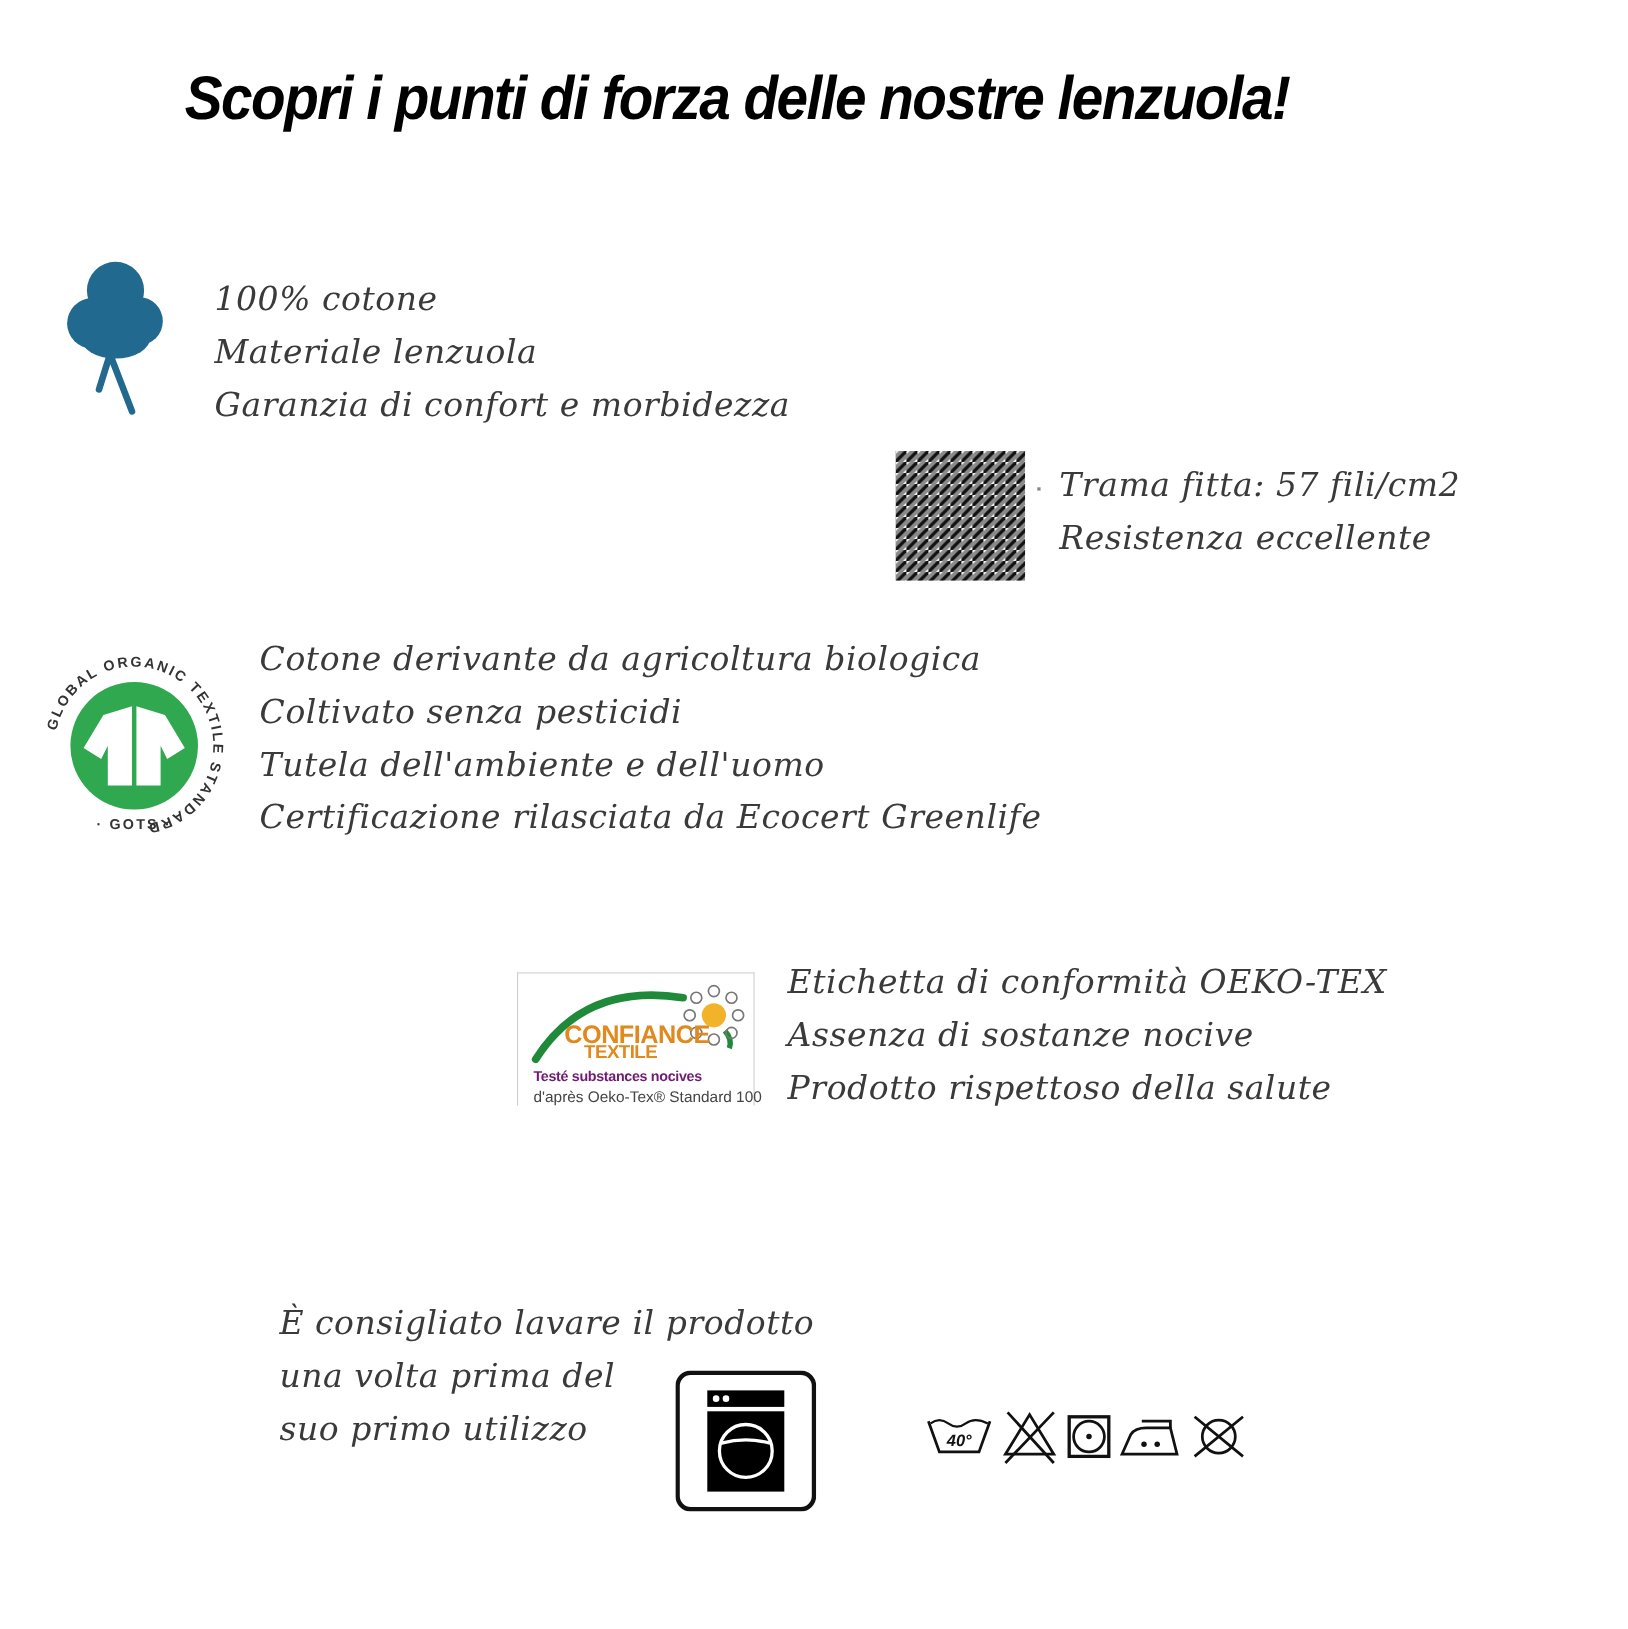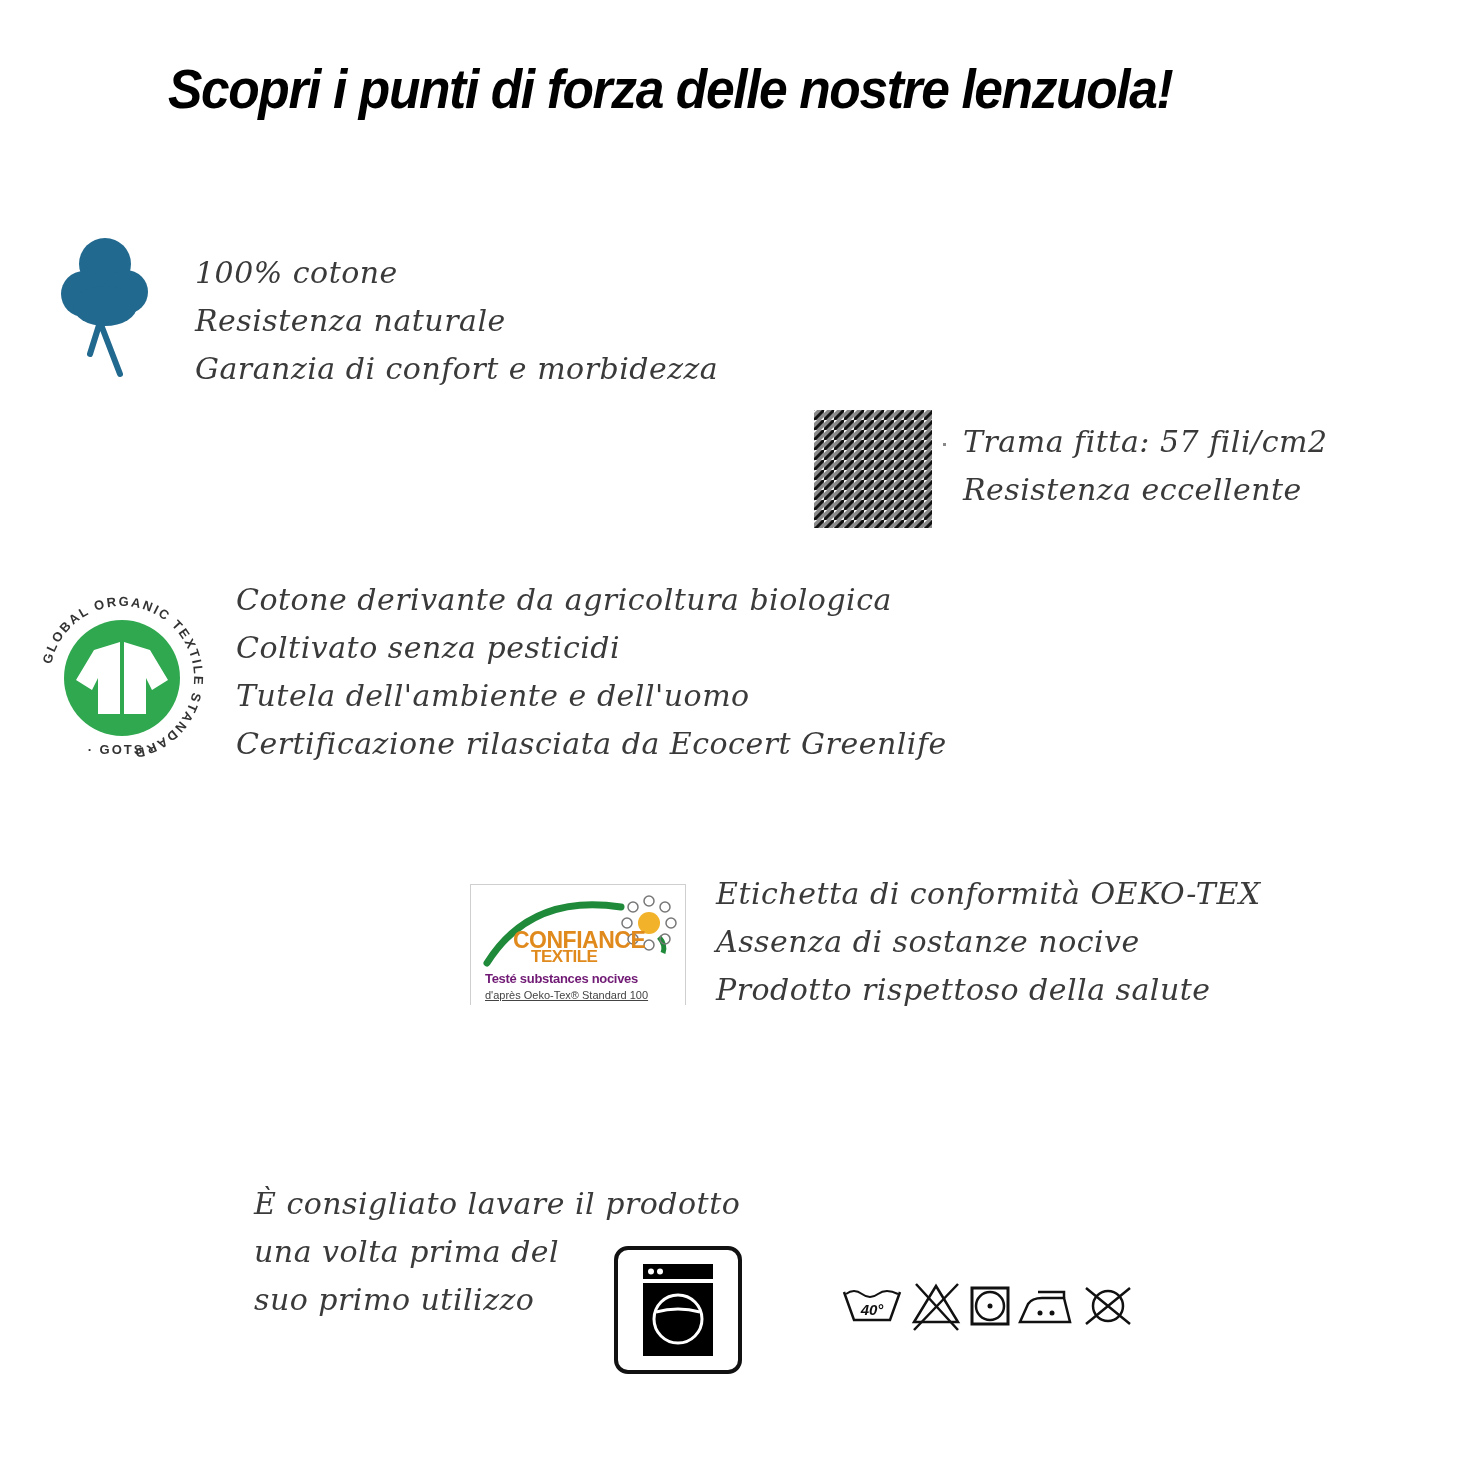--- a/index.html
+++ b/index.html
@@ -36,21 +36,21 @@
       <circle cx="45" cy="30" r="26"></circle>
       <circle cx="24" cy="60" r="23"></circle>
       <circle cx="66" cy="58" r="22"></circle>
       <ellipse cx="45" cy="72" rx="32" ry="20"></ellipse>
     </g>
     <path d="M40 88 L30 120 M40 88 L60 140" stroke="#22698f" stroke-width="6" fill="none" stroke-linecap="round"></path>
   </svg>
 </div>
 <div class="abs hand" style="left:195px; top:230px;margin-top:19px;">
   <div>100% cotone</div>
-  <div>Resistenza naturale</div>
+  <div>Materiale lenzuola</div>
   <div>Garanzia di confort e morbidezza</div>
 </div>
 
 <div class="abs" style="left:814px; top:410px;">
   <svg width="118" height="118" viewBox="0 0 118 118">
     <defs>
       <pattern id="weave" width="10" height="10" patternUnits="userSpaceOnUse">
         <rect width="10" height="10" fill="#8a8a8a"></rect>
         <path d="M0 10 L10 0" stroke="#111" stroke-width="3"></path>
         <path d="M-2 4 L4 -2 M6 12 L12 6" stroke="#fff" stroke-width="1.5"></path>
@@ -102,21 +102,21 @@
           <circle cx="0" cy="22" r="5"></circle>
           <circle cx="-16" cy="16" r="5"></circle>
         <circle cx="-22" cy="0" r="5"></circle>
           <circle cx="-16" cy="-16" r="5"></circle>
       </g>
     </g>
   </svg>
   <div class="abs" style="left:42px; top:42px; font-family:'Liberation Sans',sans-serif; font-weight:bold; font-size:23px; color:#e08a1e; letter-spacing:-0.5px;">CONFIANCE</div>
   <div class="abs" style="left:60px; top:62px; font-family:'Liberation Sans',sans-serif; font-weight:bold; font-size:17px; color:#e08a1e; letter-spacing:-0.5px;text-align:right;">TEXTILE</div>
   <div class="abs" style="left:14px; top:86px; font-family:'Liberation Sans',sans-serif; font-weight:bold; font-size:13px; color:#701a75; white-space:nowrap; letter-spacing:-0.3px;">Testé substances nocives</div>
-  <div class="abs" style="left:14px; top:104px; font-family:'Liberation Sans',sans-serif; font-size:11px; color:#444; white-space:nowrap;text-decoration:underline;">d'après Oeko-Tex® Standard 100</div>
+  <div class="abs" style="left:14px; top:104px; font-family:'Liberation Sans',sans-serif; font-size:14px; color:#444; white-space:nowrap;">d'après Oeko-Tex® Standard 100</div>
 </div>
 <div class="abs hand" style="left:716px; top:870px;">
   <div>Etichetta di conformità OEKO-TEX</div>
   <div>Assenza di sostanze nocive</div>
   <div>Prodotto rispettoso della salute</div>
 </div>
 
 <div class="abs hand" style="left:254px; top:1180px;">
   <div>È consigliato lavare il prodotto</div>
   <div>una volta prima del</div>

